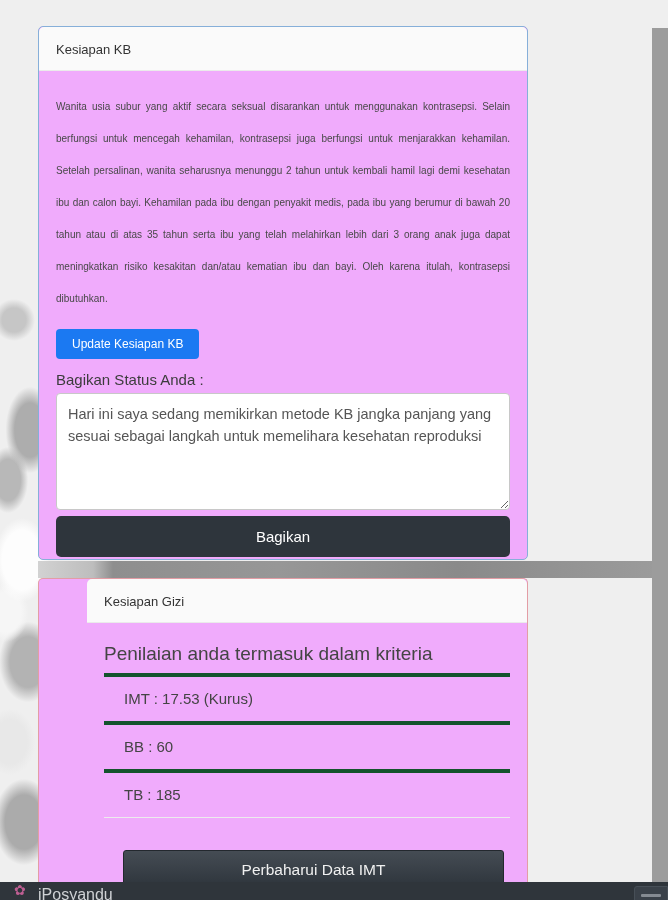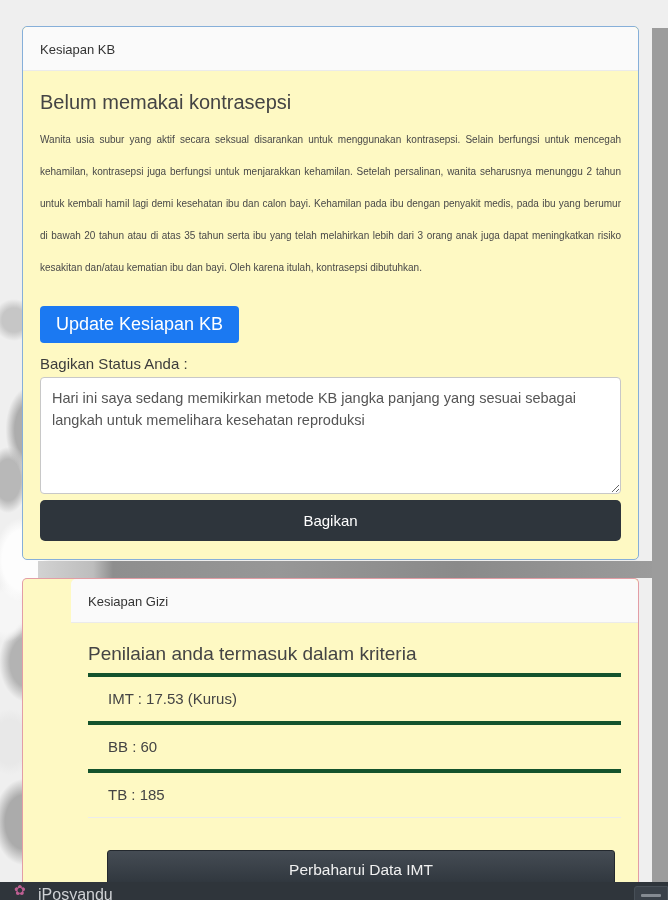--- a/index.html
+++ b/index.html
@@ -29,23 +29,23 @@
       radial-gradient(ellipse 30px 40px at 6px 612px, #f6f6f6 0 50%, transparent 75%),
       radial-gradient(ellipse 40px 56px at 28px 662px, #b3b3b3 0 45%, transparent 72%),
       radial-gradient(ellipse 34px 44px at 10px 742px, #e8e8e8 0 50%, transparent 75%),
       radial-gradient(ellipse 42px 60px at 24px 822px, #ababab 0 45%, transparent 72%);
     background-size: 16px 854px, 630px 17px, auto, auto, auto, auto, auto, auto, auto, auto;
     background-position: 652px 28px, 38px 561px, 0 0, 0 0, 0 0, 0 0, 0 0, 0 0, 0 0, 0 0;
   }
 
   .card {
     position: absolute;
-    left: 22px;
-    width: 617px;
-    background: #fef9c3;
+    left: 38px;
+    width: 490px;
+    background: #f0abfc;
     border-radius: 5px;
     z-index: 1;
   }
   .card-kb { top: 26px; height: 534px; border: 1px solid #86afd9; }
   .card-gizi { top: 578px; height: 306px; border: 1px solid #e39da5; border-bottom: none; border-radius: 5px 5px 0 0; padding-left: 48px; }
 
   .card-header {
     background: #fafafa;
     border-bottom: 1px solid #ebebeb;
     border-radius: 5px 5px 0 0;
@@ -72,22 +72,21 @@
   }
 
   .btn { cursor: pointer; font-family: "Liberation Sans", sans-serif; }
   .btn-update-kb {
     display: inline-block;
     background: #1b79f2;
     color: #ffffff;
     border: none;
     border-radius: 4px;
     padding: 8px 16px;
-    font-size: 18px;
-    margin-top: 8px;
+    font-size: 12px;
   }
   .share-label {
     display: block;
     margin: 12px 0 5px 0;
     font-size: 15px;
     color: #3c3c3c;
   }
   .status-textarea {
     display: block;
     width: 100%;
@@ -187,21 +186,20 @@
 <body>
 
 <div class="page">
   <div class="bg"></div>
 
   <div class="card card-kb">
     <div class="card-header">
       <span>Kesiapan KB</span>
     </div>
     <div class="card-body">
-      <h2 class="card-title">Belum memakai kontrasepsi</h2>
       <p class="desc">Wanita usia subur yang aktif secara seksual disarankan untuk menggunakan kontrasepsi. Selain berfungsi untuk mencegah kehamilan, kontrasepsi juga berfungsi untuk menjarakkan kehamilan. Setelah persalinan, wanita seharusnya menunggu 2 tahun untuk kembali hamil lagi demi kesehatan ibu dan calon bayi. Kehamilan pada ibu dengan penyakit medis, pada ibu yang berumur di bawah 20 tahun atau di atas 35 tahun serta ibu yang telah melahirkan lebih dari 3 orang anak juga dapat meningkatkan risiko kesakitan dan/atau kematian ibu dan bayi. Oleh karena itulah, kontrasepsi dibutuhkan.</p>
       <button class="btn btn-update-kb">Update Kesiapan KB</button>
       <label class="share-label">Bagikan Status Anda :</label>
       <textarea class="status-textarea" style="">Hari ini saya sedang memikirkan metode KB jangka panjang yang sesuai sebagai langkah untuk memelihara kesehatan reproduksi</textarea>
       <button class="btn btn-bagikan">Bagikan</button>
     </div>
   </div>
 
   <div class="card card-gizi">
     <div class="card-header">

